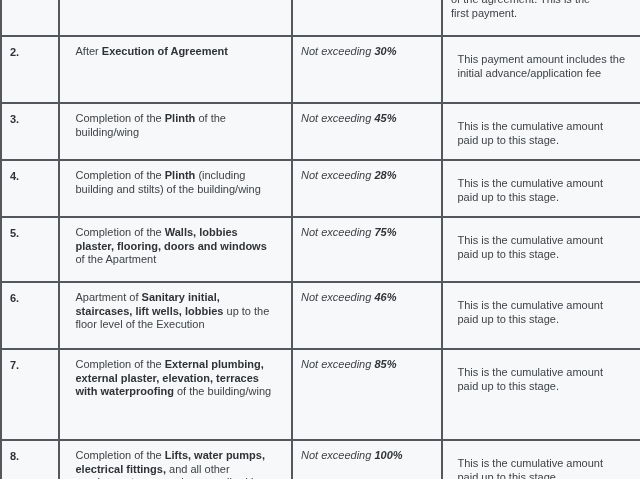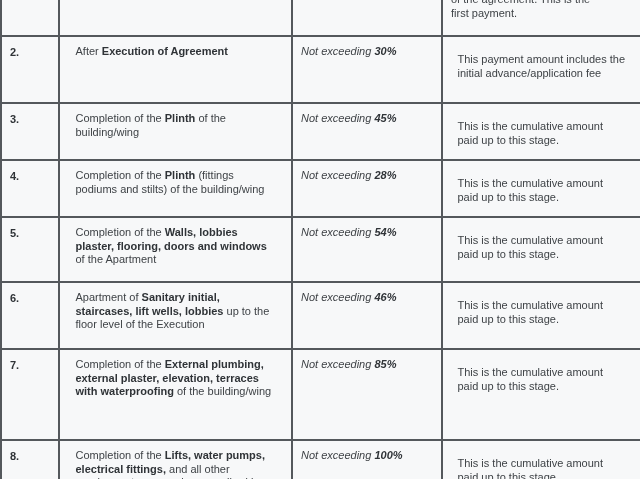--- a/index.html
+++ b/index.html
@@ -94,37 +94,37 @@
       <div class="limit-in"><span>Not exceeding </span><span class="b">45%</span></div>
     </td>
     <td class="note">
       <div class="note-in">This is the cumulative amount paid up to this stage.</div>
     </td>
   </tr>
 
   <tr>
     <td class="num">4.</td>
     <td class="stage">
-      <div class="stage-in"><span>Completion of the </span><span class="b">Plinth</span><span> (fittings podiums and stilts) of the building/wing</span></div>
+      <div class="stage-in"><span>Completion of the </span><span class="b">Plinth</span><span> (including building and stilts) of the building/wing</span></div>
     </td>
     <td class="limit">
       <div class="limit-in"><span>Not exceeding </span><span class="b">28%</span></div>
     </td>
     <td class="note">
       <div class="note-in">This is the cumulative amount paid up to this stage.</div>
     </td>
   </tr>
 
   <tr>
     <td class="num">5.</td>
     <td class="stage">
       <div class="stage-in"><span>Completion of the </span><span class="b">Walls, lobbies plaster, flooring, doors and windows</span><span> of the Apartment</span></div>
     </td>
     <td class="limit">
-      <div class="limit-in"><span>Not exceeding </span><span class="b">54%</span></div>
+      <div class="limit-in"><span>Not exceeding </span><span class="b">75%</span></div>
     </td>
     <td class="note">
       <div class="note-in">This is the cumulative amount paid up to this stage.</div>
     </td>
   </tr>
 
   <tr>
     <td class="num">6.</td>
     <td class="stage">
       <div class="stage-in"><span>Apartment of </span><span class="b">Sanitary initial, staircases, lift wells, lobbies</span><span> up to the floor level of the Execution</span></div>

